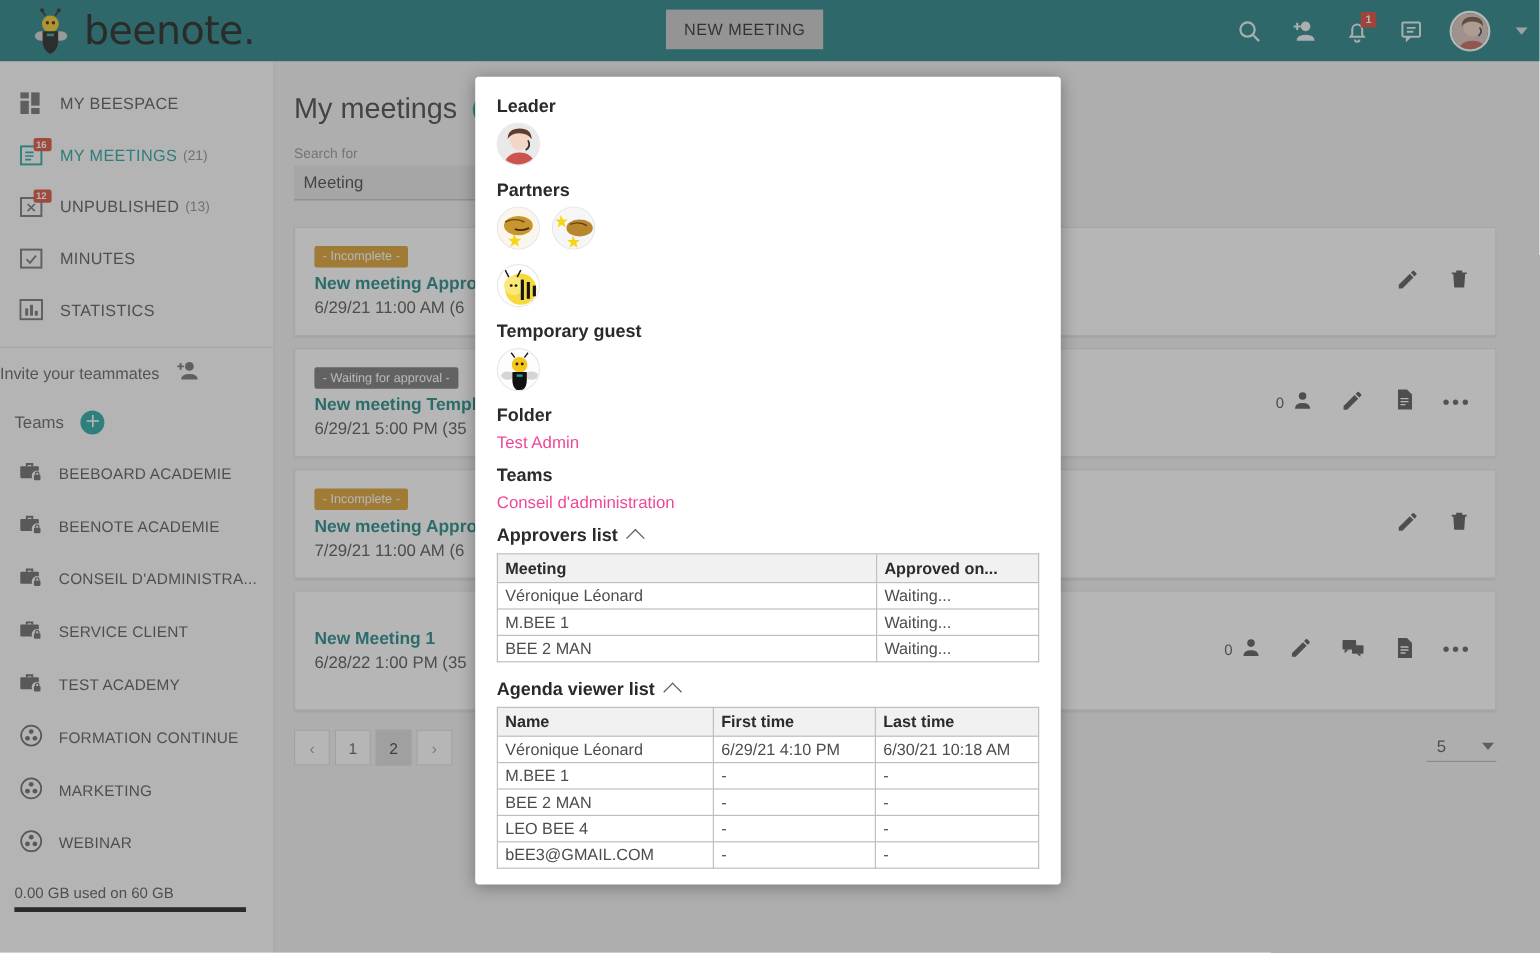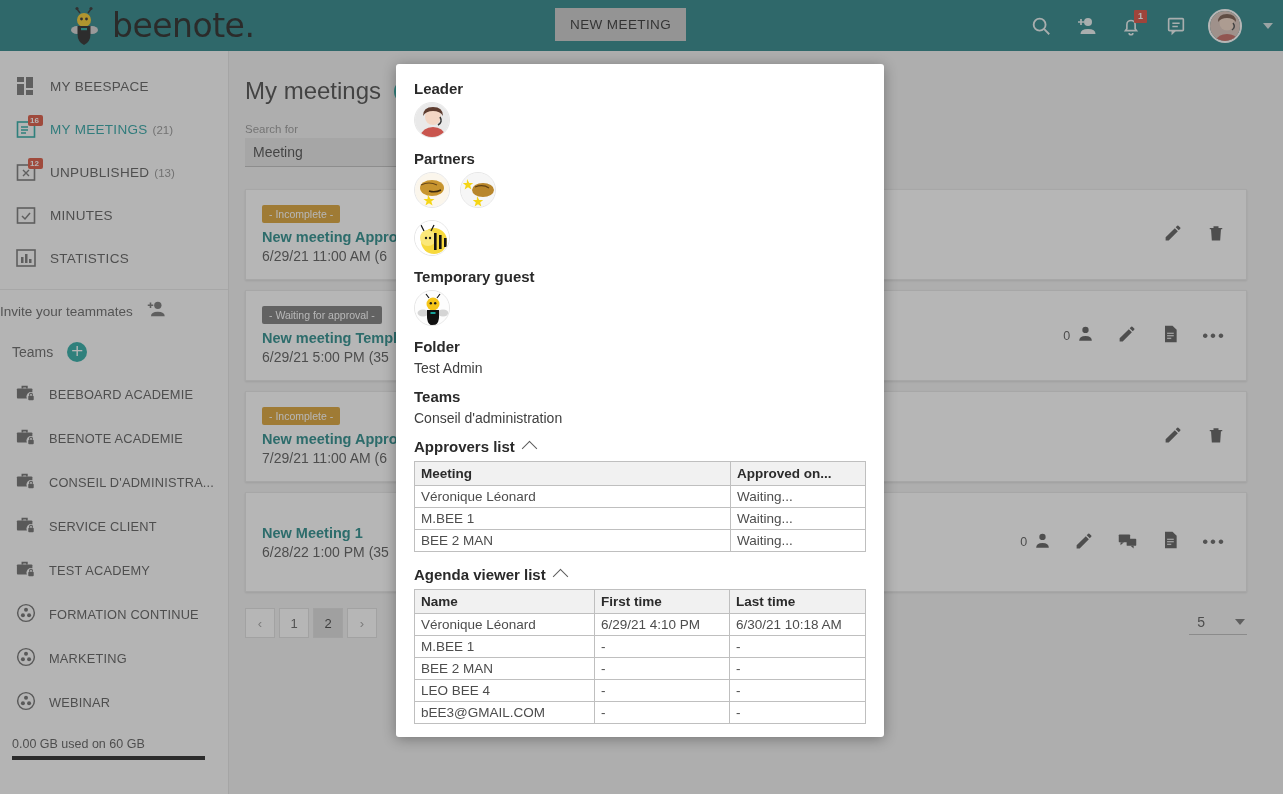--- a/index.html
+++ b/index.html
@@ -9,21 +9,21 @@
     background: #ffffff; overflow: hidden;
   }
   #app { position: relative; width: 1283px; height: 794px; }
 
   
   .topbar {
     position: absolute; top: 0; left: 0; width: 1283px; height: 51px;
     background: #17797c; display: flex; align-items: center;
     z-index: 5;
   }
-  .logo-wrap { display: flex; align-items: center; padding-left: 22px; gap: 8px; margin-left: 42px; }
+  .logo-wrap { display: flex; align-items: center; padding-left: 22px; gap: 8px; }
   .bee-logo { width: 40px; height: 40px; position: relative; }
   .logo-text {
     font-size: 33px; color: #10100f; letter-spacing: -0.5px;
     font-family: "DejaVu Sans", sans-serif; font-weight: 400;
   }
   .newmeeting-btn {
     position: absolute; left: 555px; top: 8px;
     background: #c4c4c4; color: #1d1d1d; border: none;
     font-size: 13.5px; letter-spacing: 0.4px; padding: 9px 15px;
     cursor: pointer; font-family: "Liberation Sans", sans-serif;
@@ -170,21 +170,21 @@
     position: absolute; top: 0; left: 0; width: 1283px; height: 794px;
     background: rgba(80,80,80,0.42); z-index: 20;
   }
   .popup {
     position: absolute; left: 396px; top: 64px; width: 488px; height: 673px;
     background: #fff; border-radius: 3px; z-index: 30;
     box-shadow: 0 2px 14px rgba(0,0,0,.33);
     padding: 16px 20px 10px 18px; overflow: hidden;
   }
   .pop-label { font-size: 15px; color: #2a2a2a; font-weight: bold; margin-bottom: 5px; }
-  .pop-link { font-size: 14px; color: #404040; cursor: pointer; margin-bottom: 12px; }
+  .pop-link { font-size: 14px; color: #ec4899; cursor: pointer; margin-bottom: 12px; }
   .avatars { display: flex; gap: 10px; margin-bottom: 12px; }
   .av {
     width: 36px; height: 36px; border-radius: 50%; overflow: hidden;
     border: 1px solid #e6e6e6; background: #fafafa; position: relative;
   }
   .collapse-head {
     display: flex; align-items: center; gap: 9px; margin-bottom: 6px;
     cursor: pointer;
   }
   .chev-up {

